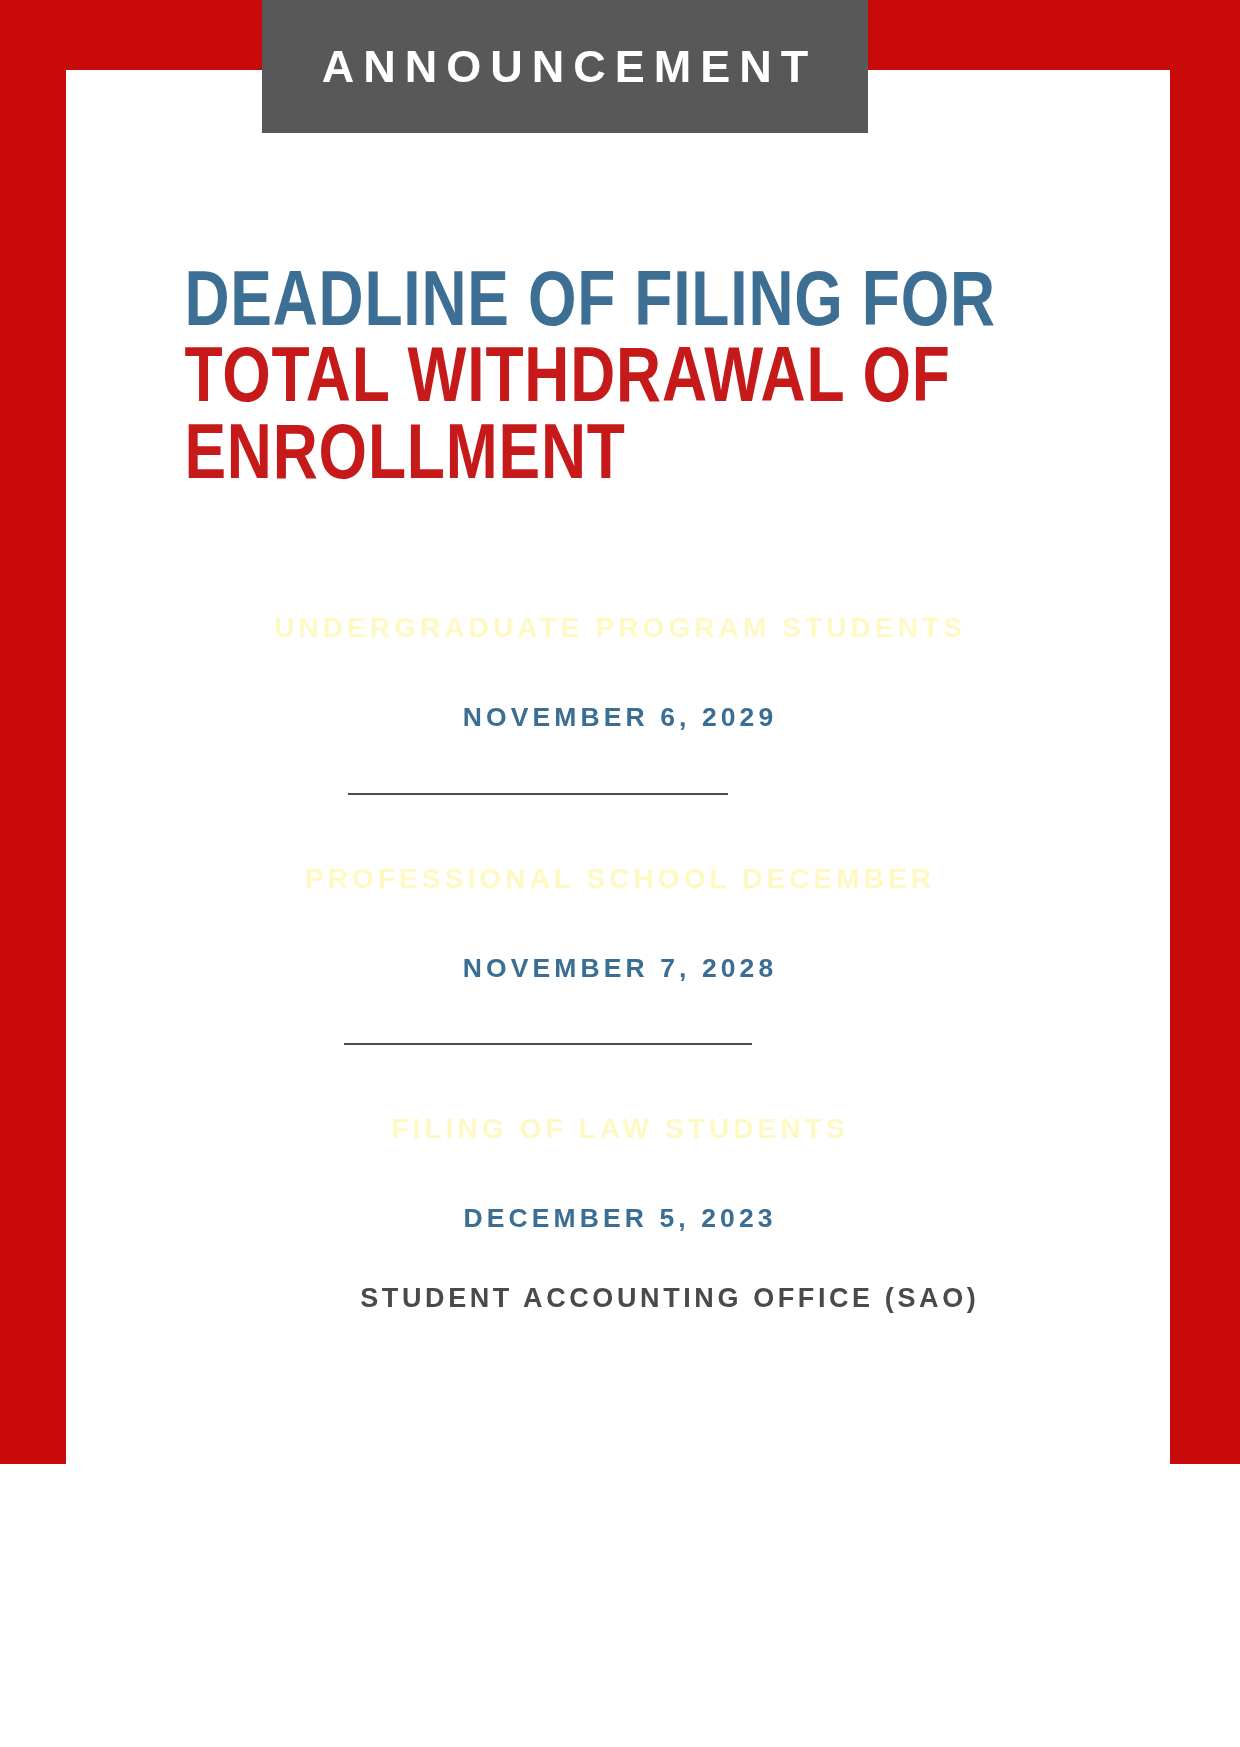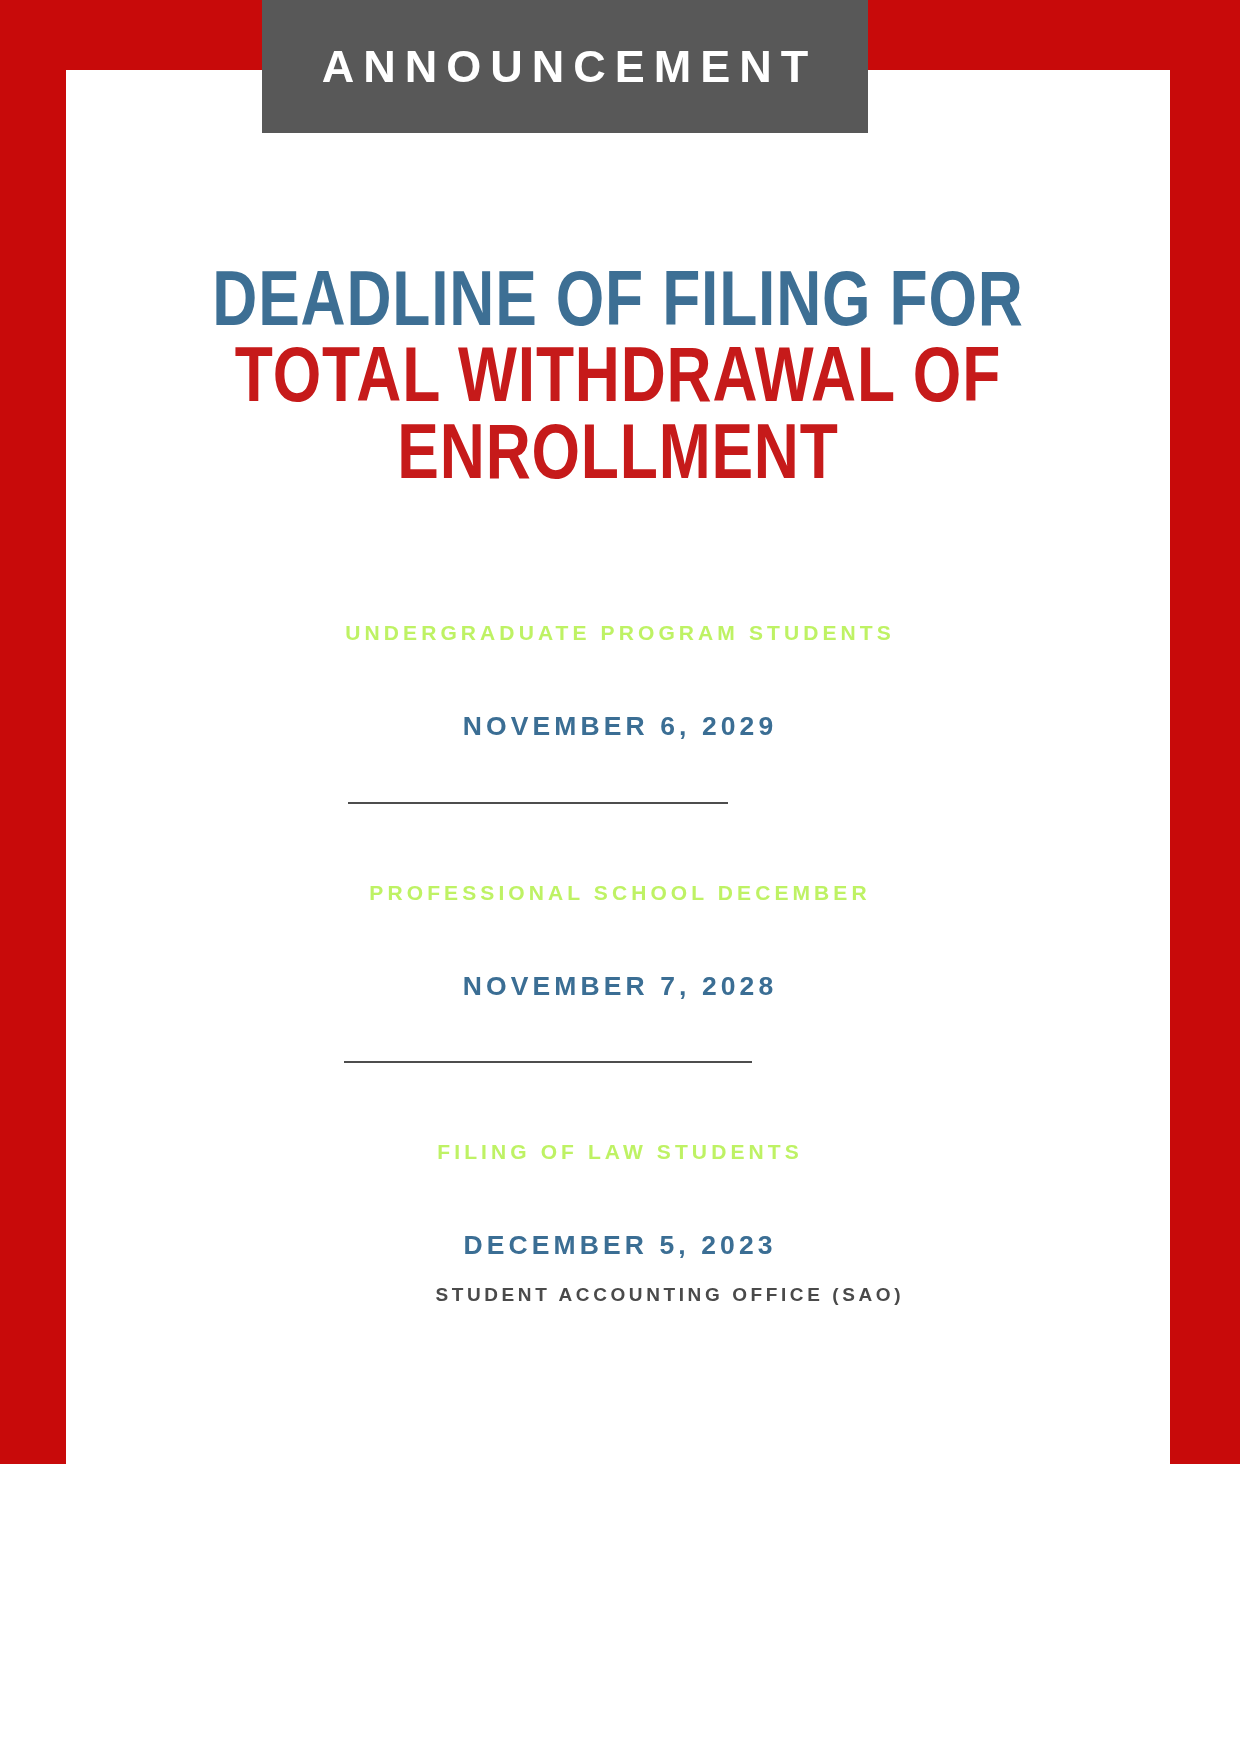--- a/index.html
+++ b/index.html
@@ -63,23 +63,22 @@
     height: 1605px;
     box-sizing: border-box;
     padding: 0;
     z-index: 3;
   }
 
   
   .headline {
     position: absolute;
     top: 190px;
-    left: 0;
-    width: 1104px;
-    text-align: center;
+    left: 8px;
+    width: 1104px;
   }
   .headline-line {
     font-family: "Liberation Sans Narrow", "Liberation Sans", sans-serif;
     font-weight: bold;
     font-size: 78px;
     line-height: 0.98;
     letter-spacing: 1px;
     transform: scaleX(0.80);
     transform-origin: center center;
     white-space: nowrap;
@@ -91,29 +90,29 @@
 
   
   .schedule {
     position: absolute;
     top: 540px;
     left: 0;
     width: 1104px;
     text-align: center;
   }
   .sect-label {
-    color: #bef264;
-    font-family: "Liberation Sans", sans-serif;
-    font-size: 21px;
+    color: #fef9c3;
+    font-family: "Liberation Sans", sans-serif;
+    font-size: 28px;
     font-weight: bold;
     letter-spacing: 4.1px;
     text-indent: 4.1px;
     line-height: 1;
     white-space: nowrap;
-    margin: 12px;
+    margin: 4px;
   }
   .sect-date {
     color: #3b6e94;
     font-family: "Liberation Sans", sans-serif;
     font-size: 26.5px;
     font-weight: bold;
     letter-spacing: 4.1px;
     text-indent: 4.1px;
     line-height: 1;
     white-space: nowrap;
@@ -144,21 +143,21 @@
   .footer {
     position: absolute;
     top: 1215px;
     left: 0;
     width: 1104px;
     text-align: center;
   }
   .footer-text {
     color: #4a4a4a;
     font-family: "Liberation Sans", sans-serif;
-    font-size: 19px;
+    font-size: 27px;
     font-weight: bold;
     letter-spacing: 3.6px;
     text-indent: 3.6px;
     line-height: 1;
     white-space: nowrap;
     margin: 0;
     padding-left: 100px;
   }
 </style>
 </head>

